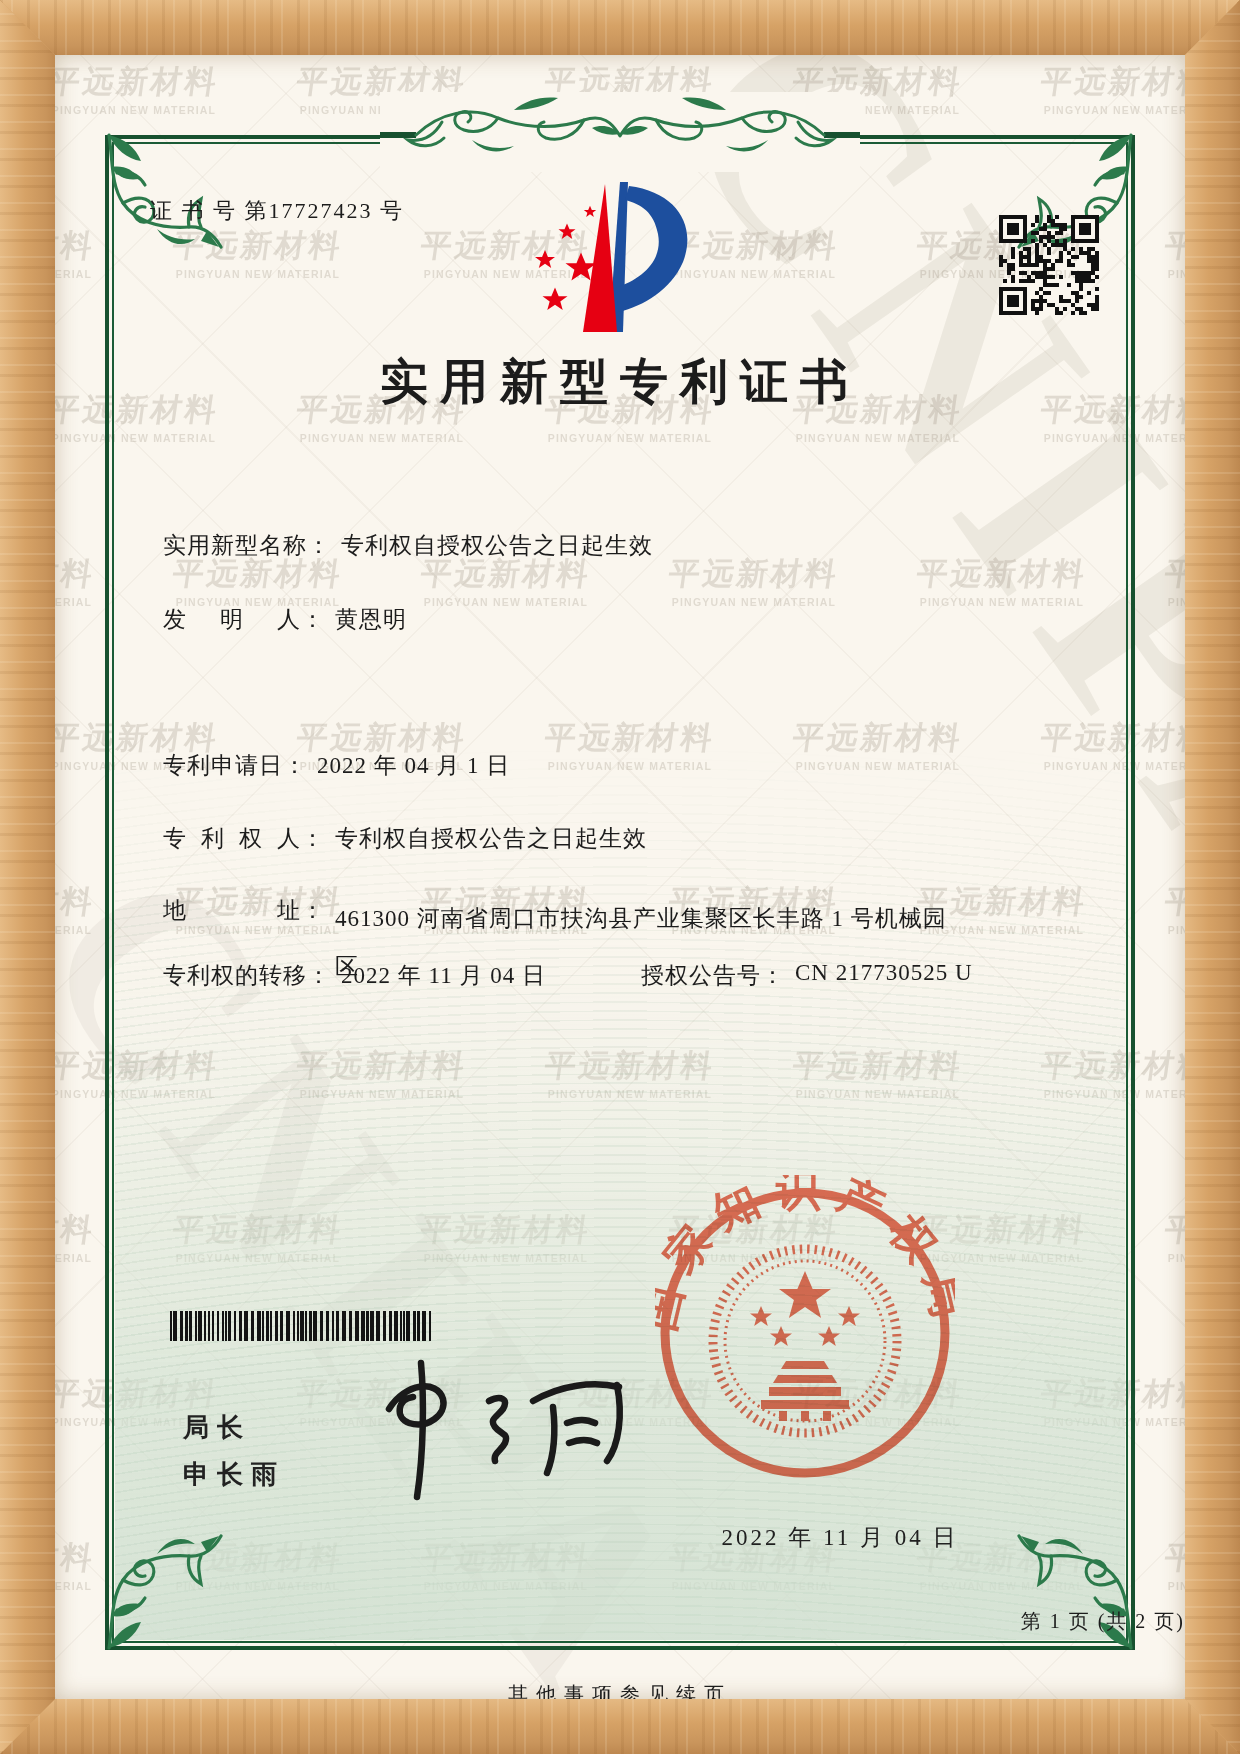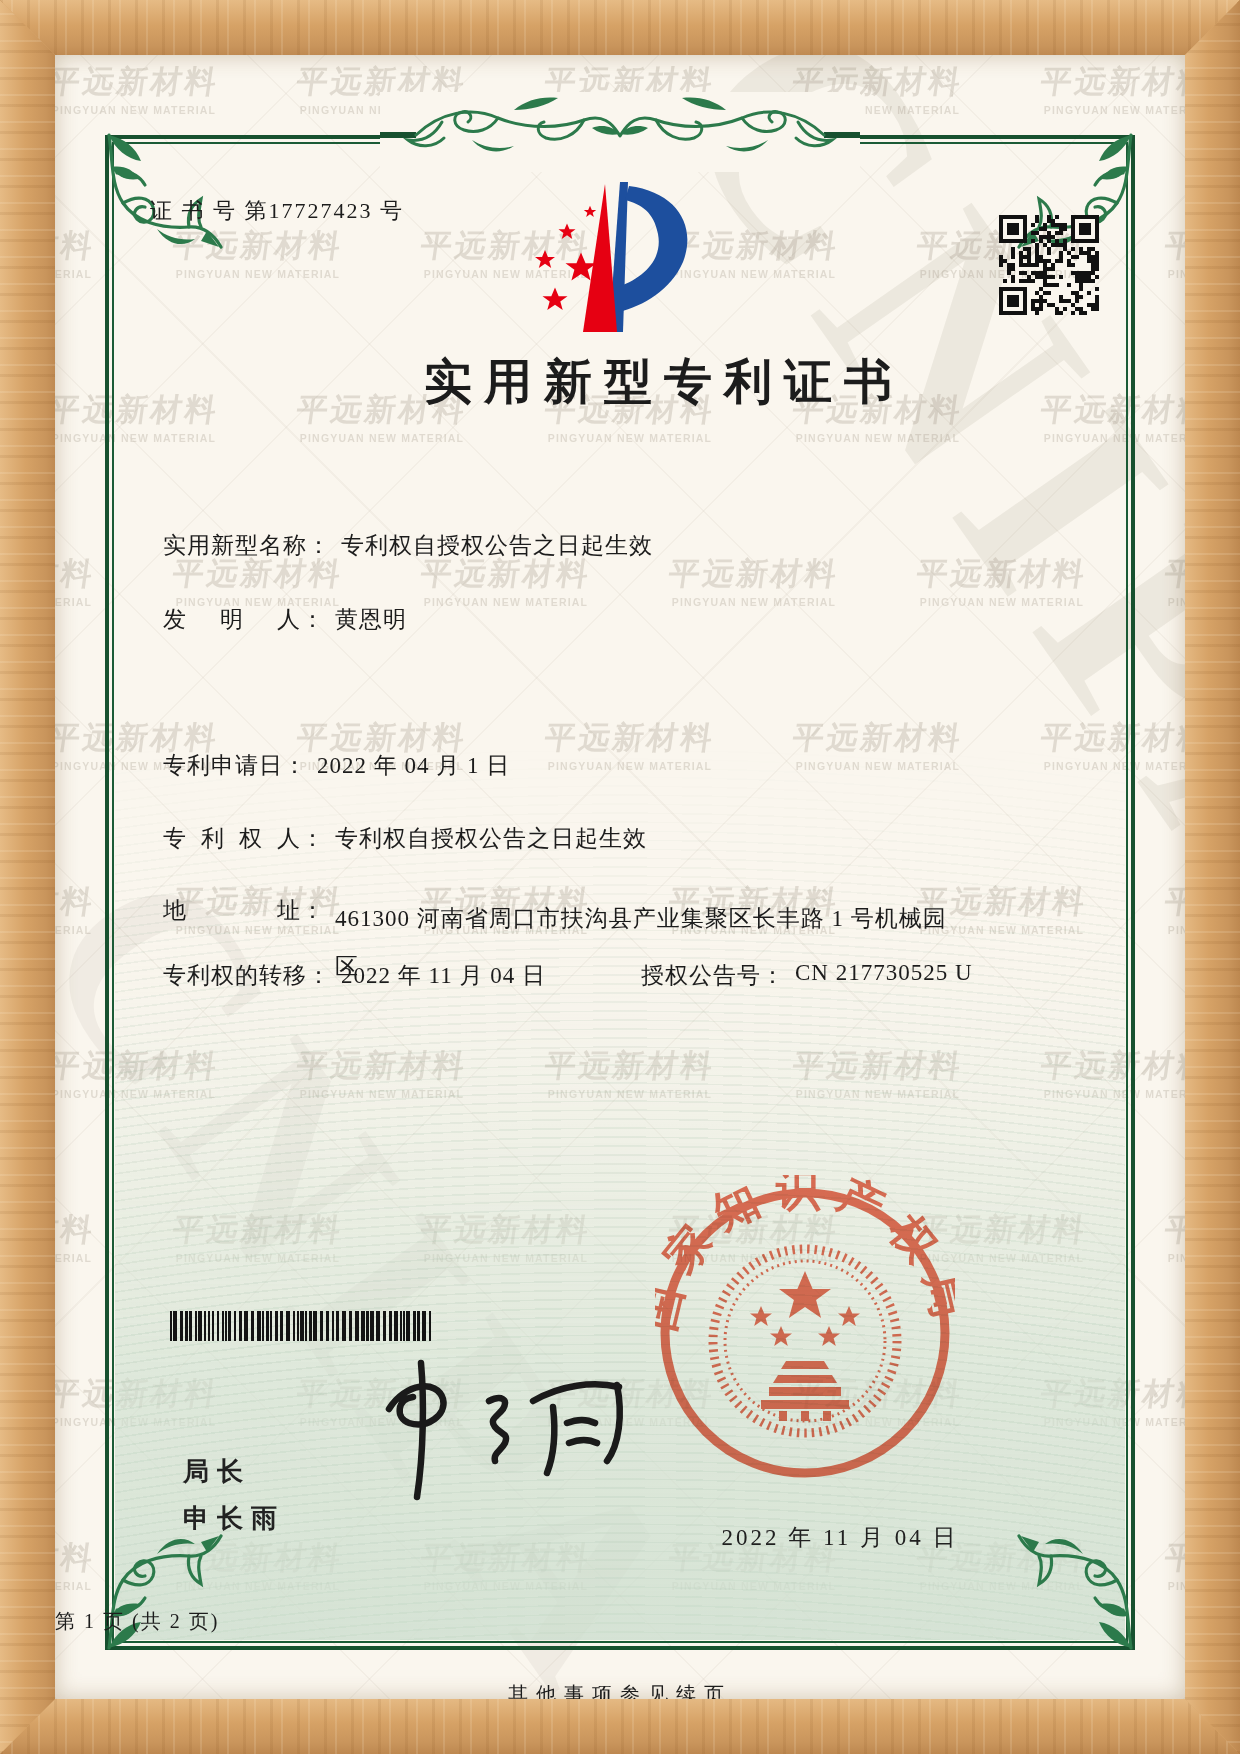--- a/index.html
+++ b/index.html
@@ -38,39 +38,39 @@
     background:
       linear-gradient(180deg,rgba(214,228,214,0) 52%,rgba(210,226,210,.55) 72%,rgba(204,222,206,.8) 100%),
       repeating-radial-gradient(circle at 50% 300%,rgba(44,108,68,.16) 0 1.6px,transparent 1.6px 9px);
     -webkit-mask-image:linear-gradient(180deg,transparent 0 40%,rgba(0,0,0,.55) 62%,#000 82%);
             mask-image:linear-gradient(180deg,transparent 0 40%,rgba(0,0,0,.55) 62%,#000 82%);}
   .orn{position:absolute;z-index:4;pointer-events:none;}
   .band{position:absolute;left:325px;top:37px;width:480px;height:80px;z-index:4;background:#faf6ee;}
   
   .ct{position:absolute;z-index:5;color:#1c1c1c;}
   .certno{left:95px;top:141px;font-size:22px;letter-spacing:2px;}
-  .title{left:0;top:295px;width:100%;text-align:center;font-size:48px;font-weight:700;letter-spacing:12px;padding-left:44px;}
+  .title{left:0;top:295px;width:100%;text-align:center;font-size:48px;font-weight:700;letter-spacing:12px;}
   .logo{left:438px;top:125px;}
   .qr{left:944px;top:160px;}
   .row{left:108px;font-size:23px;letter-spacing:1px;white-space:nowrap;}
   .row .lbl{display:inline-block;vertical-align:top;}
   .row .lbl.spread{width:138px;text-align:justify;text-align-last:justify;}
   .row .colon{display:inline-block;vertical-align:top;}
   .row .val{display:inline-block;vertical-align:top;margin-left:10px;}
   .row .val.wrap{white-space:normal;width:630px;line-height:48px;}
   .grant2{position:absolute;left:478px;top:0;white-space:nowrap;}
   .paras{left:95px;top:958px;width:945px;font-size:23px;line-height:45px;text-align:justify;letter-spacing:1px;}
   .paras p{margin:0;text-indent:2em;}
   .barcode{left:115px;top:1256px;width:322px;height:30px;display:flex;align-items:stretch;overflow:hidden;}
   .barcode div{background:#131313;}
-  .signer{left:128px;font-family:"Liberation Sans",sans-serif;font-weight:600;font-size:26px;letter-spacing:8px;color:#222;margin-top:44px;}
+  .signer{left:128px;font-family:"Liberation Sans",sans-serif;font-weight:600;font-size:26px;letter-spacing:8px;color:#222;}
   .signature{left:270px;top:1300px;}
   .seal{left:600px;top:1120px;opacity:.84;mix-blend-mode:multiply;}
   .sealdate{left:635px;top:1467px;width:300px;text-align:center;font-size:23px;letter-spacing:3px;z-index:7;color:#202020;}
-  .pageinfo{left:0;top:1553px;width:100%;text-align:left;font-size:20px;letter-spacing:2px;}
+  .pageinfo{left:0;top:1553px;width:100%;text-align:right;font-size:20px;letter-spacing:2px;}
   .footnote{left:0;top:1626px;width:100%;text-align:center;font-size:20px;letter-spacing:8px;z-index:5;}
 </style>
 </head>
 <body>
 
 <svg width="0" height="0" style="position:absolute">
   <defs>
     <symbol id="corner-orn" viewBox="0 0 120 120">
       <g fill="none" stroke="#2c7a4b" stroke-width="3.2" stroke-linecap="round">
         <path d="M6 2 C10 30 8 52 20 70 C32 88 56 96 86 94 C100 93 110 100 118 114"></path>

